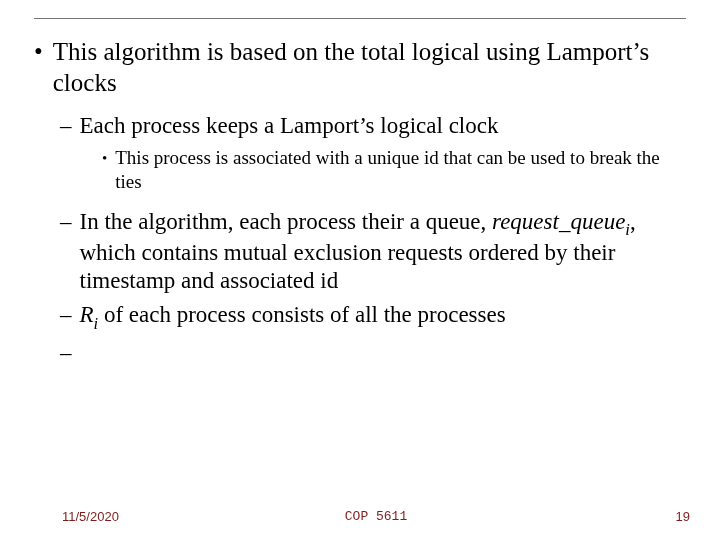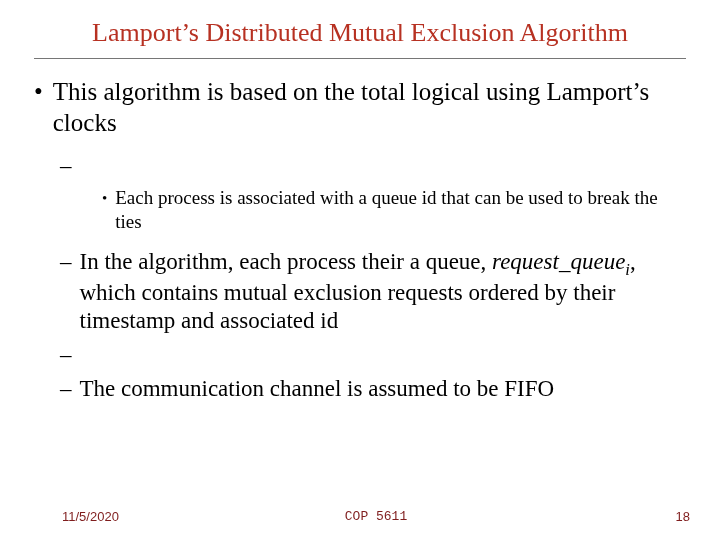--- a/index.html
+++ b/index.html
@@ -81,51 +81,53 @@
     font-size: 13px;
     font-family: Arial, Helvetica, sans-serif;
     color: #7f1d1d;
   }
   .footer .center { position: absolute; left: 50%; transform: translateX(-50%); font-family: Liberation Mono, monospace; }
 </style>
 </head>
 <body>
 
 <div class="slide">
-  <h1 class="title">Lamport’s Distributed Mutual Exclusion Algorithm</h1>
   <hr class="hr">
 
   <div class="bullet-top">
     <span class="dot">•</span>
     <span>This algorithm is based on the total logical using Lamport’s clocks</span>
   </div>
 
   <div class="sub-bullet">
     <span class="dash">–</span>
+    <span>Each process keeps a Lamport’s logical clock</span>
   </div>
 
   <div class="sub-sub-bullet">
     <span class="dot2">•</span>
-    <span>Each process is associated with a queue id that can be used to break the ties</span>
+    <span>This process is associated with a unique id that can be used to break the ties</span>
   </div>
 
   <div class="sub-bullet">
     <span class="dash">–</span>
     <span>
       <span>In the algorithm, each process their a queue, </span><span class="italic">request_queue</span><span class="subscript">i</span><span>, which contains mutual exclusion requests ordered by their timestamp and associated id</span>
     </span>
   </div>
 
   <div class="sub-bullet">
     <span class="dash">–</span>
+    <span>
+      <span class="italic">R</span><span class="subscript">i</span><span> of each process consists of all the processes</span>
+    </span>
   </div>
 
   <div class="sub-bullet">
     <span class="dash">–</span>
-    <span>The communication channel is assumed to be FIFO</span>
   </div>
 </div>
 
 <div class="footer">
   <span>11/5/2020</span>
   <span class="center">COP 5611</span>
-  <span>18</span>
+  <span>19</span>
 </div>
 
 </body></html>

